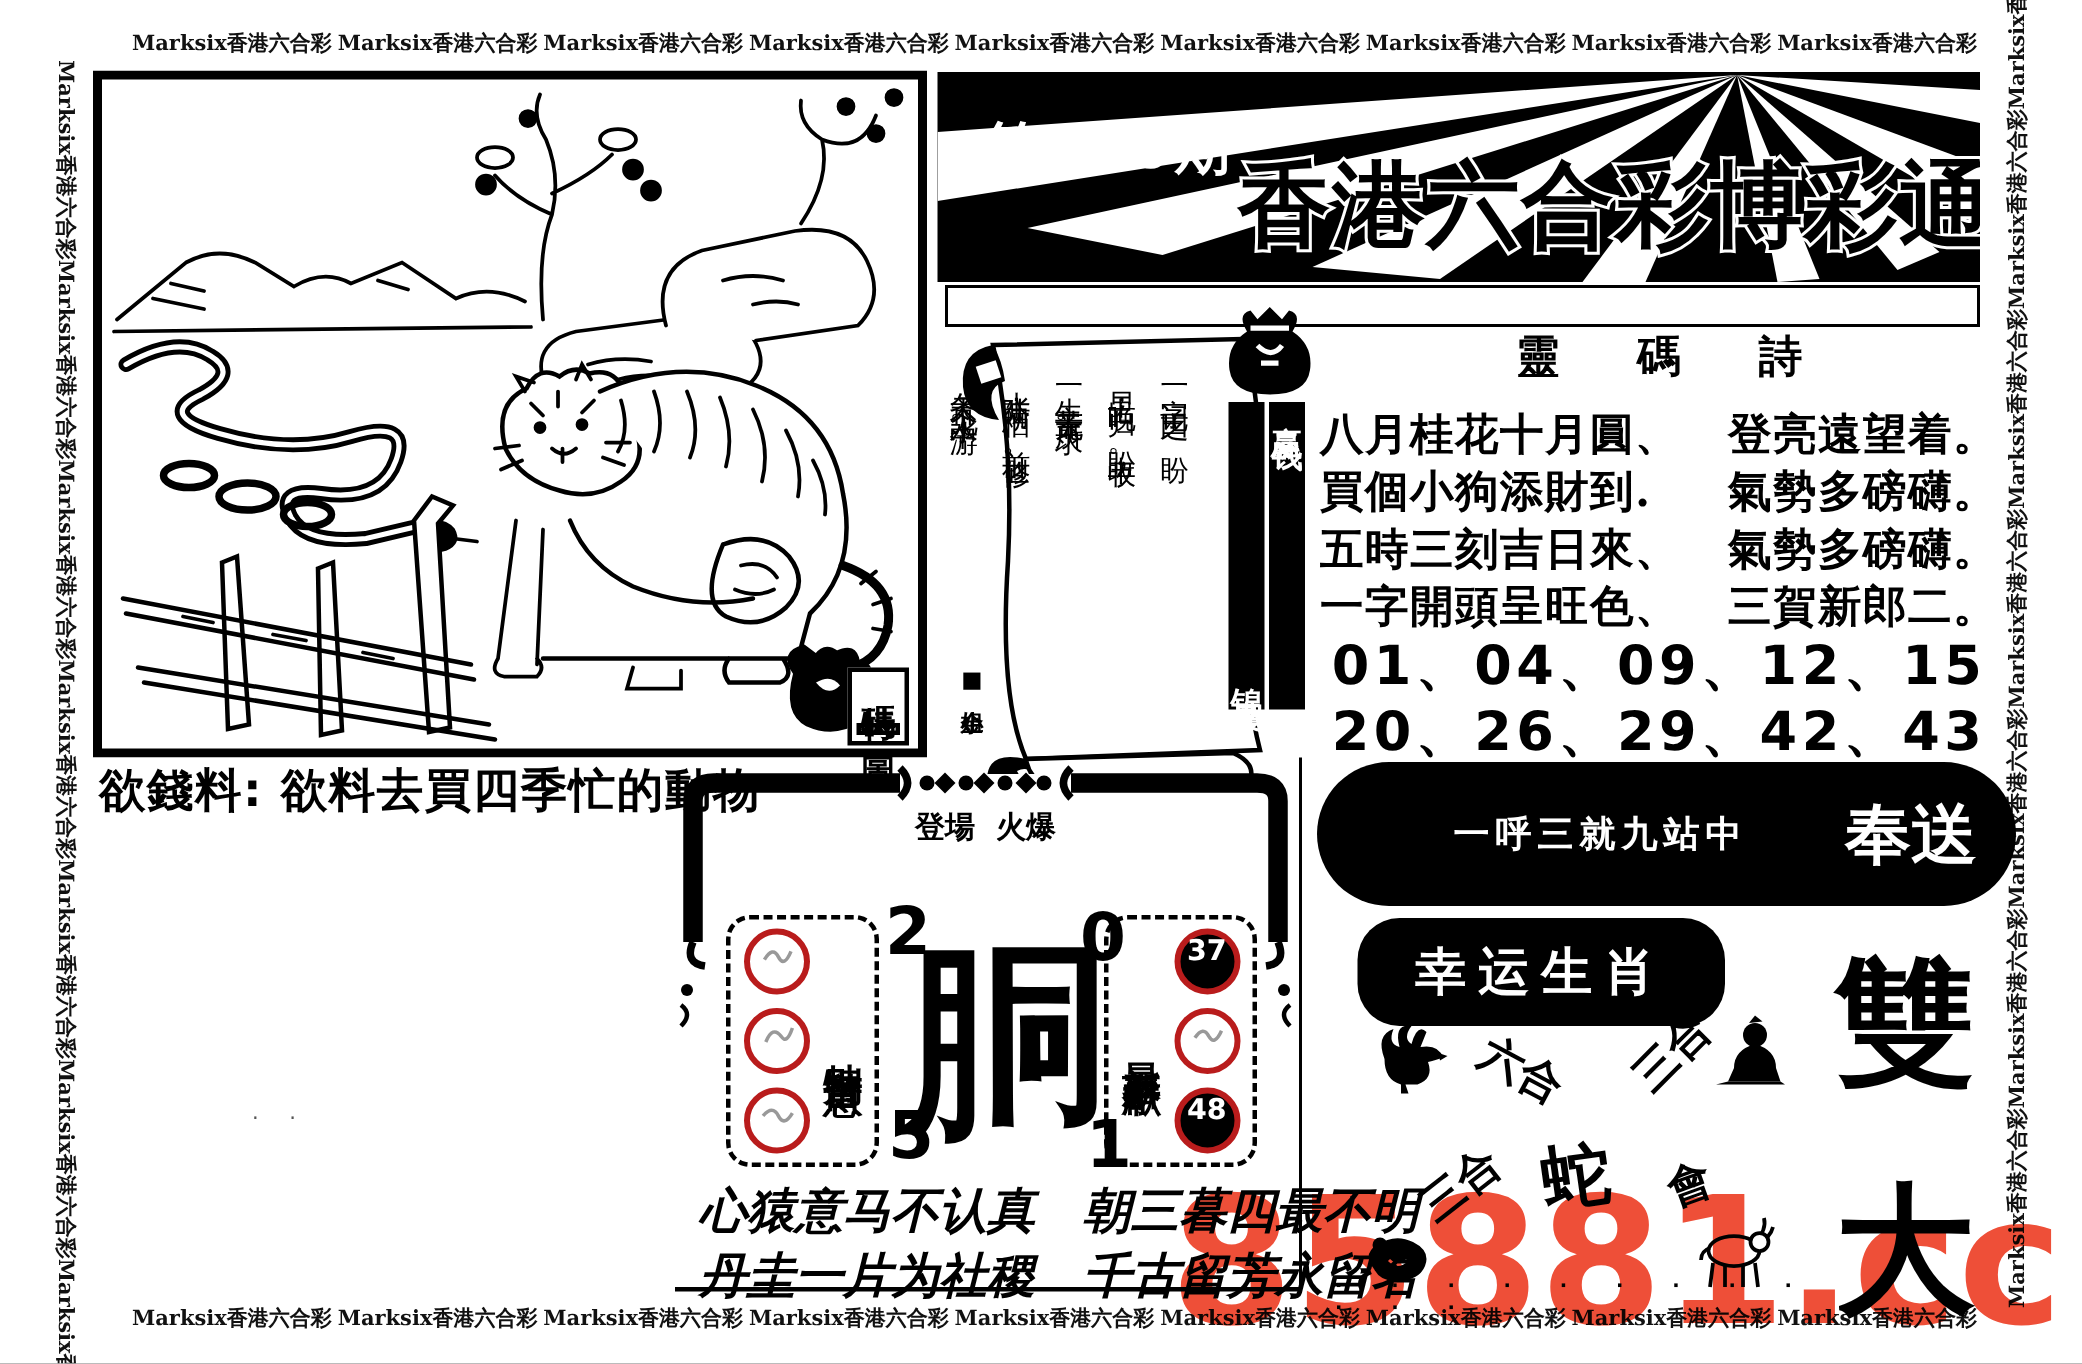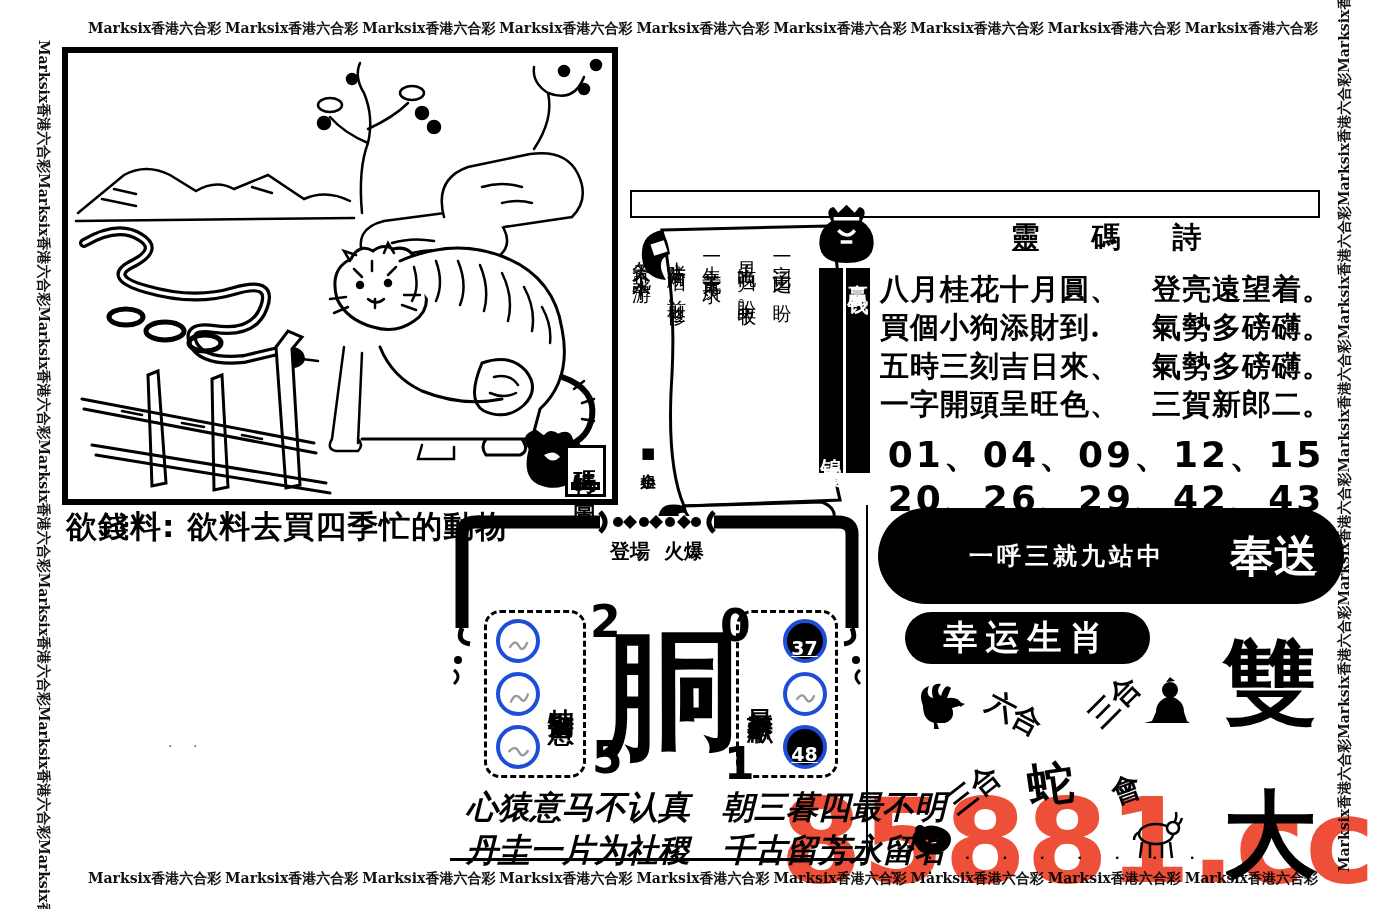--- a/index.html
+++ b/index.html
@@ -22,34 +22,34 @@
   
   .lm-row{display:flex;justify-content:space-between;font-weight:bold;font-size:29px;
           font-family:"DejaVu Serif",serif;line-height:1.32;letter-spacing:1px;}
   .lm-nums{text-align:center;font-weight:bold;font-size:36px;line-height:1.22;letter-spacing:3px;}
   
   .secret{left:878px;top:508px;width:466px;height:96px;background:#000;border-radius:48px;
           display:flex;align-items:center;color:#fff;padding:0 26px;box-sizing:border-box;}
   .secret .big{font-size:44px;font-weight:bold;font-family:"DejaVu Serif",serif;}
   .secret .mid{flex:1;text-align:center;font-size:24px;font-weight:bold;line-height:1.35;letter-spacing:4px;}
   
-  .fortune{left:905px;top:612px;width:245px;height:52px;background:#000;border-radius:28px;
+  .fortune{left:905px;top:612px;width:245px;height:72px;background:#000;border-radius:28px;
            color:#fff;display:flex;align-items:center;justify-content:center;
            font-size:34px;font-weight:bold;letter-spacing:8px;font-family:"DejaVu Serif",serif;}
   .zlabel{position:absolute;font-weight:bold;font-size:29px;font-family:"DejaVu Serif",serif;white-space:nowrap;}
   .bigchar{font-size:94px;font-weight:bold;line-height:1;text-align:center;}
   
   .mystery{left:452px;top:510px;width:410px;height:356px;}
   .dashedbox{position:absolute;border:3px dashed #000;border-radius:16px;
              display:flex;align-items:center;justify-content:space-around;box-sizing:border-box;padding:6px 4px;}
   .vlabel{writing-mode:vertical-rl;text-orientation:upright;font-weight:bold;font-size:26px;
           letter-spacing:3px;line-height:1;}
   .ballcol{display:flex;flex-direction:column;justify-content:space-between;height:100%;}
-  .ball{width:44px;height:44px;border-radius:50%;border:4px solid #1d4ed8;box-sizing:border-box;
-        display:flex;align-items:flex-end;justify-content:center;background:#fff;text-decoration:underline;}
+  .ball{width:44px;height:44px;border-radius:50%;border:4px solid #b91c1c;box-sizing:border-box;
+        display:flex;align-items:flex-start;justify-content:center;background:#fff;}
   .ball.filled{background:#000;color:#fff;font-weight:bold;font-size:19px;}
   .cnum{position:absolute;font-size:44px;font-weight:bold;line-height:1;}
   .mainchar{position:absolute;left:148px;top:106px;width:144px;text-align:center;
             font-size:136px;line-height:1.15;font-weight:bold;font-family:"DejaVu Serif",serif;}
   .outline-title{font-family:"DejaVu Serif",serif;font-weight:bold;font-size:44px;color:#fff;
             -webkit-text-stroke:2px #000;text-shadow:0 0 1px #000;letter-spacing:4px;}
   .verse{position:absolute;left:14px;top:276px;width:100%;text-align:center;font-style:italic;
          font-weight:bold;font-family:"DejaVu Serif",serif;font-size:32px;line-height:1.35;white-space:nowrap;}
   .wm{position:absolute;font-weight:900;color:#ee4f38;mix-blend-mode:multiply;
       line-height:1;z-index:60;pointer-events:none;white-space:nowrap;}
@@ -165,20 +165,36 @@
         <path d="M482,408 q10,-6 16,2 q-8,8 -16,-2 z" fill="#fff" stroke="none"></path>
         <path d="M506,398 Q520,420 500,436" stroke-width="4"></path>
       </g>
     </svg>
     <div class="abs label-vert" style="right:12px;bottom:8px;background:#fff;border:3px solid #000;padding:4px 3px;text-align:center;">
       <span>特碼</span>
       <span class="boxed">圖</span>
     </div>
   </div>
 
+  <div class="abs masthead">
+    <svg width="695" height="140" viewBox="0 0 695 140" style="position:absolute;left:0;top:0;">
+      <g fill="#fff">
+        <polygon points="533,2 0,40 0,86"></polygon>
+        <polygon points="533,2 60,104 150,122"></polygon>
+        <polygon points="533,2 250,130 335,138"></polygon>
+        <polygon points="533,2 430,140 472,140"></polygon>
+        <polygon points="533,2 560,140 588,138"></polygon>
+        <polygon points="533,2 640,132 668,120"></polygon>
+        <polygon points="533,2 695,96 695,62"></polygon>
+        <polygon points="533,2 695,34 695,12"></polygon>
+      </g>
+      <text x="452" y="110" text-anchor="middle" font-size="62" font-weight="bold" font-family="DejaVu Serif, serif" fill="#000" stroke="#fff" stroke-width="4" paint-order="stroke" letter-spacing="1">香港六合彩博彩通</text>
+    </svg>
+    <div class="abs issue">第010期</div>
+  </div>
   <div class="abs" style="left:630px;top:190px;width:686px;height:24px;background:#fff;border:2px solid #000;"></div>
 
   <div class="abs" style="left:622px;top:216px;width:258px;height:300px;">
     <svg width="258" height="300" viewBox="0 0 258 300" style="position:absolute;left:0;top:0;">
       <path d="M40,14 L206,10 Q224,58 212,148 Q204,230 218,284 L62,290 Q44,248 50,158 Q54,80 40,14 Z" fill="#fff" stroke="#000" stroke-width="3"></path>
       <path d="M40,14 Q18,18 20,42 Q22,62 44,64 Q32,44 48,38 Q46,24 40,14 Z" fill="#000"></path>
       <rect x="30" y="26" width="14" height="12" fill="#fff" transform="rotate(-18 37 32)"></rect>
       <path d="M62,290 q-26,-6 -26,14 q0,18 24,16 q20,-2 16,-18 q-4,-12 -14,-12 z" fill="#000"></path>
       <path d="M56,298 q8,-4 12,4 q-6,8 -12,-4 z" fill="#fff"></path>
       <path d="M62,290 L200,286 Q214,292 212,302 L78,308 Q64,304 62,290 Z" fill="#fff" stroke="#000" stroke-width="3"></path>
@@ -216,21 +232,21 @@
         </div>
       <div class="lm-row">
           <span>五時三刻吉日來、</span>
           <span>氣勢多磅礴。</span>
         </div>
       <div class="lm-row">
           <span>一字開頭呈旺色、</span>
           <span>三賀新郎二。</span>
         </div>
     </div>
-    <div class="lm-nums" style="margin-top:10px;">
+    <div class="lm-nums" style="">
       <div>01、04、09、12、15</div>
       <div>20、26、29、42、43</div>
     </div>
   </div>
 
   <div class="abs secret">
     <div class="mid">
       <div>一呼三就九站中</div>
     </div>
     <div class="big">奉送</div>

